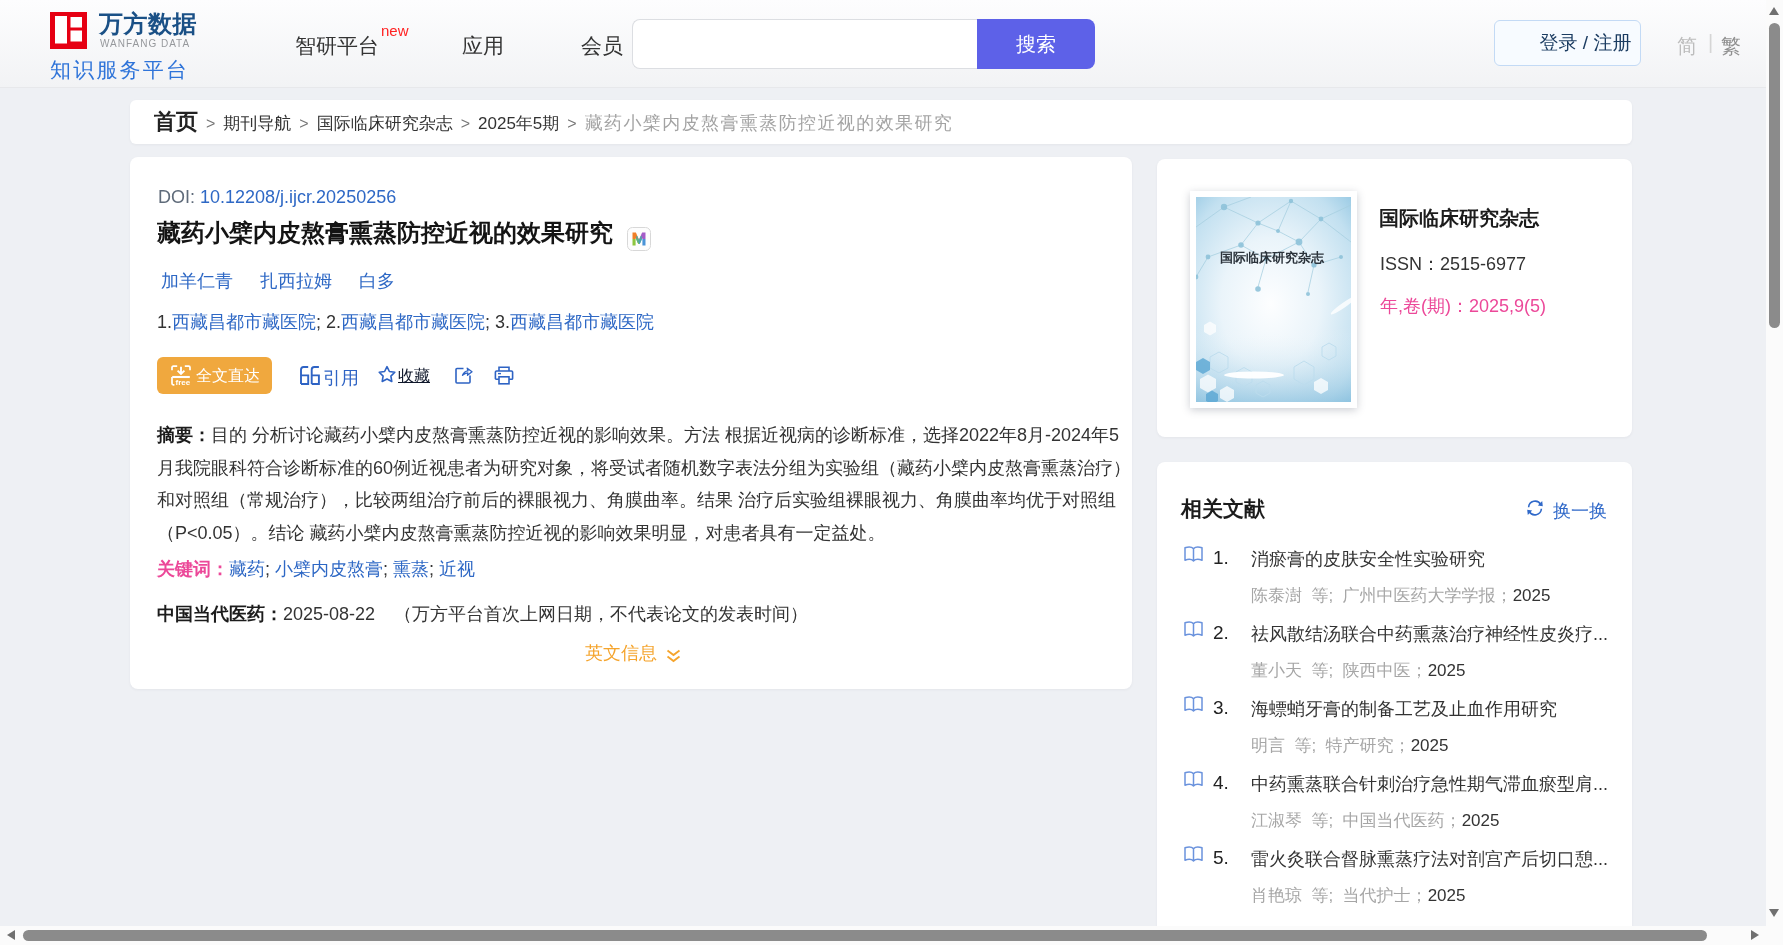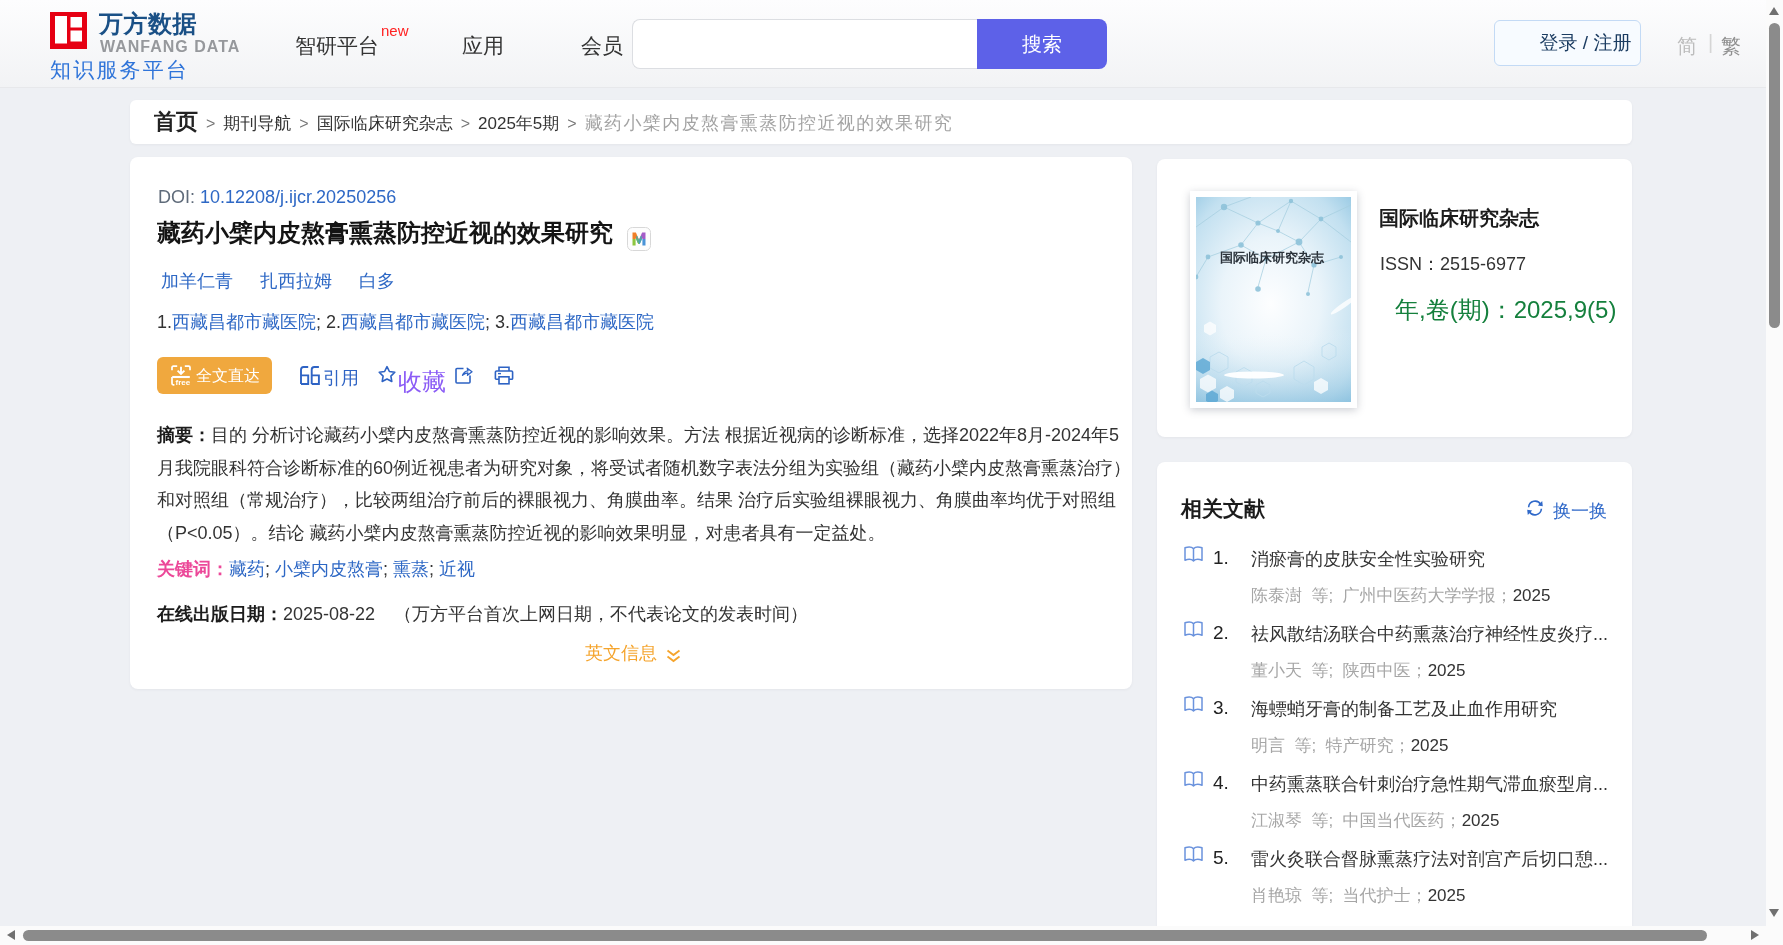--- a/index.html
+++ b/index.html
@@ -7,27 +7,27 @@
 body { font-family:"Liberation Sans",sans-serif; background:#eef0f4; position:relative; }
 .abs { position:absolute; }
 .card { position:absolute; background:#fff; border-radius:8px; box-shadow:0 1px 3px rgba(30,40,60,0.05); }
 a { text-decoration:none; }
 .blue { color:#2e68c5; }
 
 #header { position:absolute; left:0; top:0; width:1783px; height:88px;
   background:linear-gradient(#fdfdfe,#f2f3f5); border-bottom:1px solid #e7e8eb; }
 #logoicon { position:absolute; left:50px; top:12px; width:37px; height:37px; }
 .wfname { position:absolute; left:99px; top:11px; font-size:24px; font-weight:bold; color:#1a5086; letter-spacing:0.5px; line-height:26px;}
-.wfen { position:absolute; left:100px; top:38px; font-size:16px; font-weight:bold; color:#96989c; letter-spacing:1px; }
+.wfen { position:absolute; left:100px; top:38px; font-size:10px; font-weight:normal; color:#96989c; letter-spacing:1px; }
 .wfplat { position:absolute; left:50px; top:56px; font-size:21px; color:#2f74d9; letter-spacing:2.2px; }
 .navitem { position:absolute; top:32px; font-size:21px; color:#333; }
 .navnew { position:absolute; left:381px; top:22px; font-size:15px; color:#f22; }
 #searchbox { position:absolute; left:632px; top:19px; width:345px; height:50px; background:#fff;
   border:1px solid #dcdee2; border-right:none; border-radius:8px 0 0 8px; }
-#searchbtn { position:absolute; left:977px; top:19px; width:130px; height:50px; background:#5d61e8;
+#searchbtn { position:absolute; left:977px; top:19px; width:118px; height:50px; background:#5d61e8;
   border-radius:0 8px 8px 0; color:#fff; font-size:20px; text-align:center; line-height:50px; }
 #loginbtn { position:absolute; left:1494px; top:20px; width:147px; height:46px; background:#f7fbff;
   border:1px solid #c3daf5; border-radius:6px; color:#1b3c61; font-size:19px; text-align:center; line-height:44px;padding-left:36px; }
 .lang1 { position:absolute; left:1677px; top:33px; font-size:20px; color:#bdbdbd; }
 .langsep { position:absolute; left:1708px; top:31px; font-size:20px; color:#d5d5d5; }
 .lang2 { position:absolute; left:1721px; top:33px; font-size:20px; color:#8f8f8f; }
 
 #crumb { position:absolute; left:130px; top:100px; width:1502px; height:44px; background:#fff;
   border-radius:6px; box-shadow:0 1px 3px rgba(30,40,60,0.05); font-size:17px; color:#333;
   line-height:44px; padding-left:24px; white-space:nowrap; }
@@ -106,40 +106,40 @@
     <span style="margin-left:39px;">全文直达</span>
   </div>
   <svg class="abs" style="left:170px; top:209px;" width="20" height="19" viewBox="0 0 20 19" fill="none" stroke="#2e63c4" stroke-width="1.9">
     <path d="M8.2 1 H3.6 Q1 1 1 3.8 V18 M1 9.4 H8.2 V18 H1" stroke-linejoin="miter"></path>
     <path d="M18.9 1 H14.3 Q11.7 1 11.7 3.8 V18 M11.7 9.4 H18.9 V18 H11.7" stroke-linejoin="miter"></path>
   </svg>
   <div class="abs" style="left:193px; top:209px; font-size:18px; color:#2e63c4;">引用</div>
   <svg class="abs" style="left:247px; top:208px;" width="20" height="20" viewBox="0 0 20 20" fill="none" stroke="#2e63c4" stroke-width="1.6">
     <path d="M10 1.6 l2.4 4.9 5.4 0.8 -3.9 3.8 0.9 5.4 -4.8-2.5 -4.8 2.5 0.9-5.4 -3.9-3.8 5.4-0.8 z" stroke-linejoin="round"></path>
   </svg>
-  <div class="abs" style="left:268px; top:209px; font-size:24px; color:#8b5cf6;">收藏</div>
+  <div class="abs" style="left:268px; top:209px; font-size:16px; color:#0f172a;text-decoration:underline;">收藏</div>
   <svg class="abs" style="left:324px; top:209px;" width="19" height="19" viewBox="0 0 19 19" fill="none" stroke="#2e63c4" stroke-width="1.6">
     <path d="M9.5 2.5 H3 a1 1 0 0 0 -1 1 V16 a1 1 0 0 0 1 1 H15 a1 1 0 0 0 1 -1 V9.5"></path>
     <path d="M8.5 9.3 C9.5 6.5 11.5 5 14 4.8 L13.2 2.2 18 5.8 13.5 9.3 13.8 6.9 C11.5 7.2 9.8 8.2 8.5 9.3 Z" stroke-width="1.3" stroke-linejoin="round"></path>
   </svg>
   <svg class="abs" style="left:364px; top:209px;" width="20" height="19" viewBox="0 0 20 19" fill="none" stroke="#2e63c4" stroke-width="1.6">
     <path d="M5 5 V1.2 H15 V5"></path>
     <path d="M5 13.2 H2.2 a0.8 0.8 0 0 1 -0.8 -0.8 V6.2 a1.2 1.2 0 0 1 1.2 -1.2 H17.4 a1.2 1.2 0 0 1 1.2 1.2 v6.2 a0.8 0.8 0 0 1 -0.8 0.8 H15"></path>
     <rect x="5" y="10.8" width="10" height="7"></rect>
     <path d="M4 7.6 h3" stroke-width="1.4"></path>
   </svg>
 
   <div class="abs" style="left:27px; top:262px; width:990px; font-size:18px; line-height:32.5px; color:#333;">
     <b style="color:#1c1c1c;">摘要：</b><span>目的 分析讨论藏药小檗内皮熬膏熏蒸防控近视的影响效果。方法 根据近视病的诊断标准，选择2022年8月-2024年5<br>月我院眼科符合诊断标准的60例近视患者为研究对象，将受试者随机数字表法分组为实验组（藏药小檗内皮熬膏熏蒸治疗）<br>和对照组（常规治疗），比较两组治疗前后的裸眼视力、角膜曲率。结果 治疗后实验组裸眼视力、角膜曲率均优于对照组<br>（P&lt;0.05）。结论 藏药小檗内皮熬膏熏蒸防控近视的影响效果明显，对患者具有一定益处。</span>
   </div>
   <div class="abs" style="left:27px; top:400px; font-size:18px; color:#333;">
     <b style="color:#ec4899;">关键词：</b><a class="blue">藏药</a>; <a class="blue">小檗内皮熬膏</a>; <a class="blue">熏蒸</a>; <a class="blue">近视</a>
   </div>
   <div class="abs" style="left:27px; top:445px; font-size:18px; color:#333;">
-    <b style="color:#1c1c1c;">在线出版日期：</b><span>2025-08-22</span>
+    <b style="color:#1c1c1c;">中国当代医药：</b><span>2025-08-22</span>
     <span style="margin-left:14px;">（万方平台首次上网日期，不代表论文的发表时间）</span>
   </div>
   <div class="abs" style="left:455px; top:484px; font-size:18px; color:#f5a42c;">英文信息</div>
   <svg class="abs" style="left:536px; top:492px;" width="15" height="14" viewBox="0 0 15 14" fill="none" stroke="#f5a42c" stroke-width="1.8">
     <path d="M1.5 1.5 L7.5 6 L13.5 1.5 M1.5 7.5 L7.5 12 L13.5 7.5"></path>
   </svg>
 </div>
 
 <div class="card" id="side1" style="left:1157px; top:159px; width:475px; height:278px;">
   <div class="abs" style="left:33px; top:32px; width:167px; height:217px; background:#fff; box-shadow:0 2px 8px rgba(50,60,80,0.25); padding:6px;">
@@ -194,21 +194,21 @@
         <path d="M0 165 l7-4 7 4 v8 l-7 4 -7-4 z"></path>
         <path d="M10 197 l6-3.5 6 3.5 v7 l-6 3.5 -6-3.5 z"></path>
       </g>
       <ellipse cx="58" cy="178" rx="30" ry="3.5" fill="#ffffff" opacity="0.95"></ellipse>
       <ellipse cx="148" cy="108" rx="16" ry="2.5" fill="#ffffff" opacity="0.8" transform="rotate(-35 148 108)"></ellipse>
       <text x="76" y="65" font-size="13" font-weight="bold" fill="#2b333b" text-anchor="middle" font-family="Liberation Sans">国际临床研究杂志</text>
     </svg>
   </div>
   <div class="abs" style="left:222px; top:46px; font-size:20px; font-weight:bold; color:#1c1c1c;">国际临床研究杂志</div>
   <div class="abs" style="left:223px; top:93px; font-size:18px; color:#333;">ISSN：2515-6977</div>
-  <div class="abs" style="left:238px; top:135px; font-size:24px; color:#15803d;">年,卷(期)：2025,9(5)</div>
+  <div class="abs" style="left:223px; top:135px; font-size:18px; color:#ec4899;">年,卷(期)：2025,9(5)</div>
 </div>
 
 <div class="card" id="side2" style="left:1157px; top:462px; width:475px; height:560px;">
   <div class="abs" style="left:24px; top:33px; font-size:21px; font-weight:bold; color:#1c1c1c;">相关文献</div>
   <svg class="abs" style="left:369px; top:38px;" width="18" height="16" viewBox="0 0 18 16">
     <g fill="none" stroke="#3069c9" stroke-width="1.6">
       <path d="M2.6 7.2 A6.5 6.5 0 0 1 14.8 4.6"></path>
       <path d="M15.4 8.8 A6.5 6.5 0 0 1 3.2 11.4"></path>
     </g>
     <path d="M16.2 1.0 L16.8 6.2 L11.8 5.6 Z" fill="#3069c9"></path>

